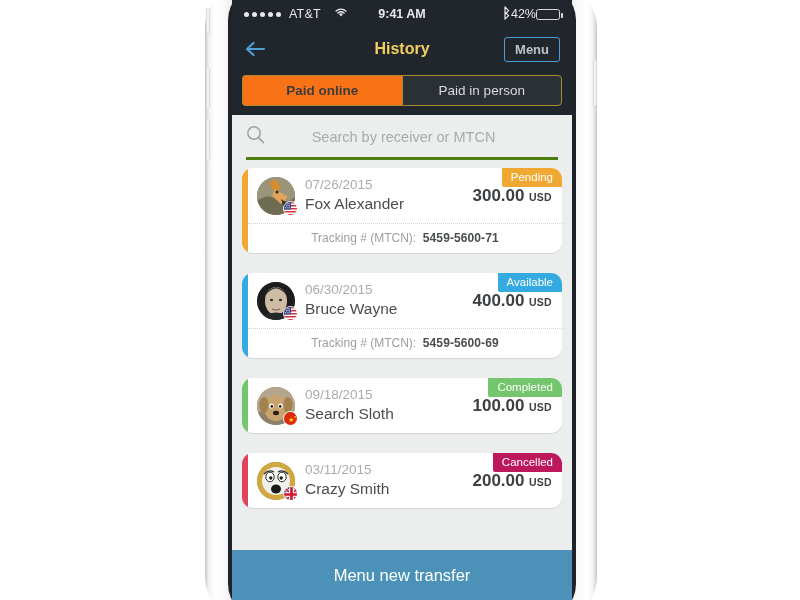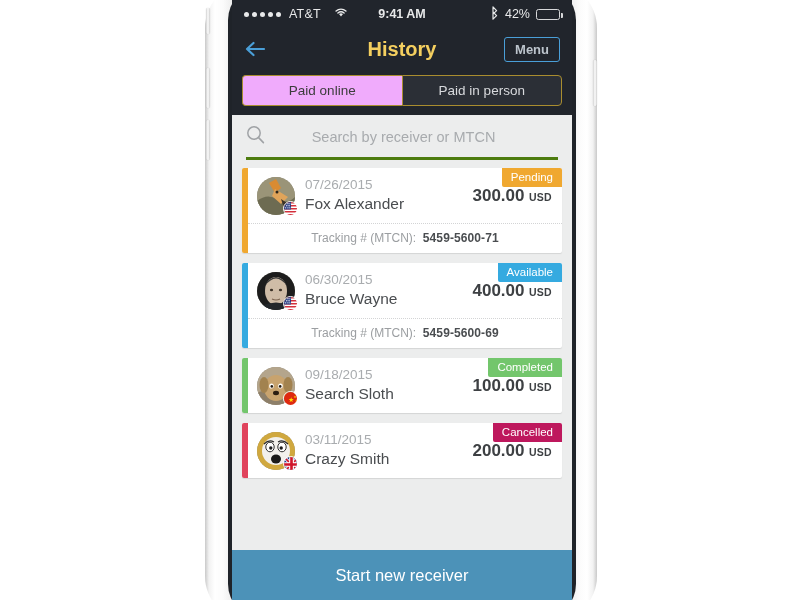--- a/index.html
+++ b/index.html
@@ -57,21 +57,21 @@
   .sb-left { display:flex; align-items:center; gap:5px; }
   .dots { display:flex; gap:3px; }
   .dot { width:5px; height:5px; border-radius:50%; background:#e8e9ea; }
   .carrier { font-size:12.5px; letter-spacing:.2px; margin-left:3px; }
   .wifi-ico { margin-left:8px; display:inline-block; }
   #sb-time {
     position:absolute; left:0; right:0; text-align:center;
     font-size:12.5px; font-weight:bold; pointer-events:none;
   }
   .sb-right {
-    margin-left:auto; display:flex; align-items:center; gap:6px;
+    margin-left:auto; display:flex; align-items:center; 
     position:relative; z-index:2;
   }
   .batt-pct { font-size:12.5px; }
   .batt {
     width:24px; height:11px; border:1px solid #d7d8da;
     border-radius:2.5px; position:relative; padding:1.5px;
   }
   .batt::after {
     content:""; position:absolute; right:-3.5px; top:3px;
     width:2px; height:5px; background:#d7d8da; border-radius:0 1px 1px 0;
@@ -80,41 +80,41 @@
 
   
   #nav-bar {
     height:42px; background:#21252c;
     display:flex; align-items:center; padding:0 12px;
     position:relative;
   }
   #back-btn { cursor:pointer; display:flex; align-items:center; }
   #nav-title {
     position:absolute; left:0; right:0; text-align:center;
-    color:#f4cf5f; font-size:20px; font-weight:bold; pointer-events:none;
+    color:#f4cf5f; font-size:16px; font-weight:bold; pointer-events:none;
   }
   #menu-btn {
     margin-left:auto; position:relative; z-index:2;
     border:1.5px solid #4a9fd8; border-radius:3px;
     color:#bcc4cc; font-size:13px; font-weight:bold;
     padding:4px 10px; cursor:pointer;
   }
 
   
   #tabs {
     background:#21252c; padding:5px 10px 9px 10px;
     display:flex;
   }
   .tab {
     flex:1; text-align:center; font-size:13.5px;
     padding:7px 0; cursor:pointer;
     border:1px solid #a98d2f;
   }
   .tab.active {
-    background:#f0abfc; color:#3c3c3c; font-weight:normal;
+    background:#f97316; color:#3c3c3c; font-weight:bold;
     border-radius:4px 0 0 4px; border-right:none;
   }
   .tab.inactive {
     background:#2b2f36; color:#d8dadd;
     border-radius:0 4px 4px 0;
   }
 
   
   #search-wrap {
     background:#eceded; padding:10px 14px 0 14px;
@@ -127,22 +127,22 @@
     flex:1; border:none; background:transparent;
     font-family:"Liberation Sans", sans-serif;
     font-size:14.5px; color:#55585b; outline:none;
     text-align:center; padding-right:26px;
   }
   #search-input::placeholder { color:#a8abae; }
 
   
   #card-list { padding:8px 10px 0 10px; }
   .card {
-    background:#ffffff; border-radius:2px;
-    margin-bottom:10px; display:flex; overflow:hidden;
+    background:#ffffff; border-radius:11px;
+    margin-bottom:20px; display:flex; overflow:hidden;
     box-shadow:0 1px 1px rgba(0,0,0,.10);
     cursor:pointer;
   }
   .card-stripe { width:6px; flex:0 0 6px; }
   .card-body { flex:1; position:relative; }
 
   .card-top { display:flex; align-items:center; padding:9px 10px 8px 9px; }
 
   .avatar-wrap { position:relative; width:38px; height:38px; flex:0 0 38px; }
   .avatar {
@@ -412,16 +412,16 @@
               <div class="who">
                 <div class="date">03/11/2015</div>
                 <div class="name">Crazy Smith</div>
               </div>
               <div class="amount-col"><span class="amount">200.00</span> <span class="cur">USD</span></div>
             </div>
           </div>
         </div>
       </div>
 
-    <div id="cta">Start new receiver</div>
+    <div id="cta">Menu new transfer</div>
 
   </div>
 </div>
 
 </body></html>

